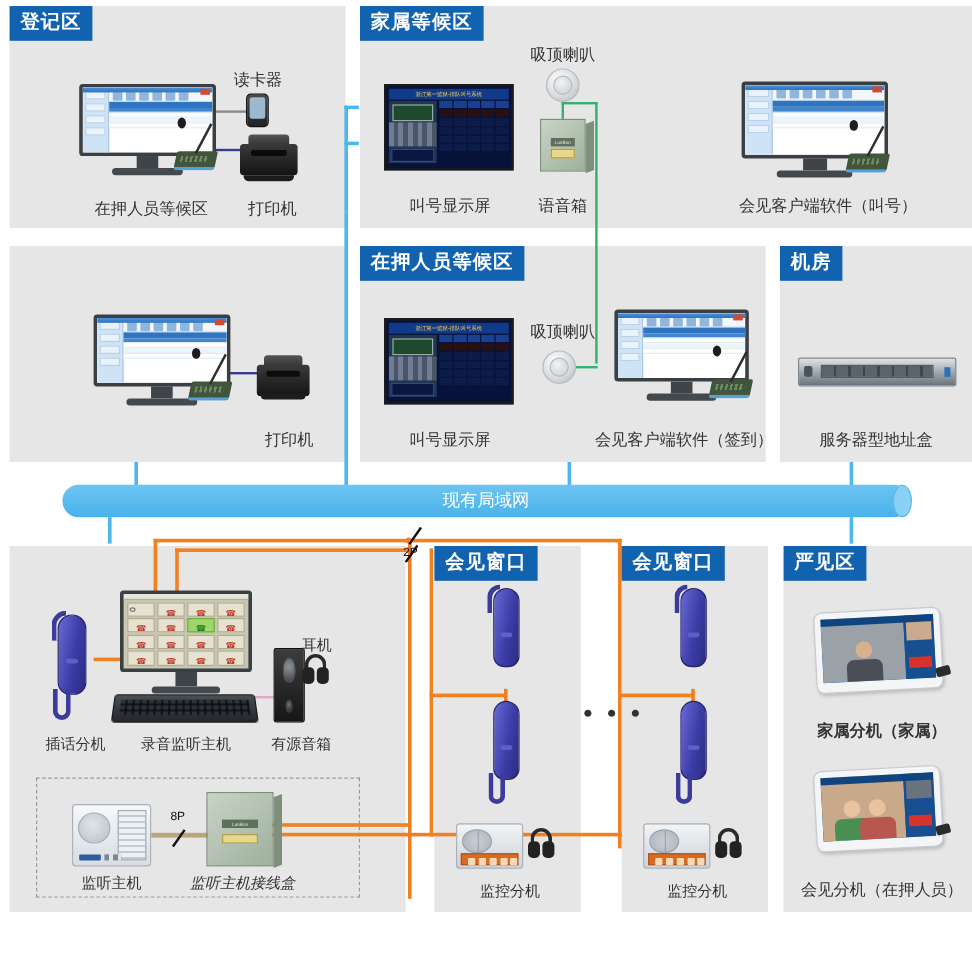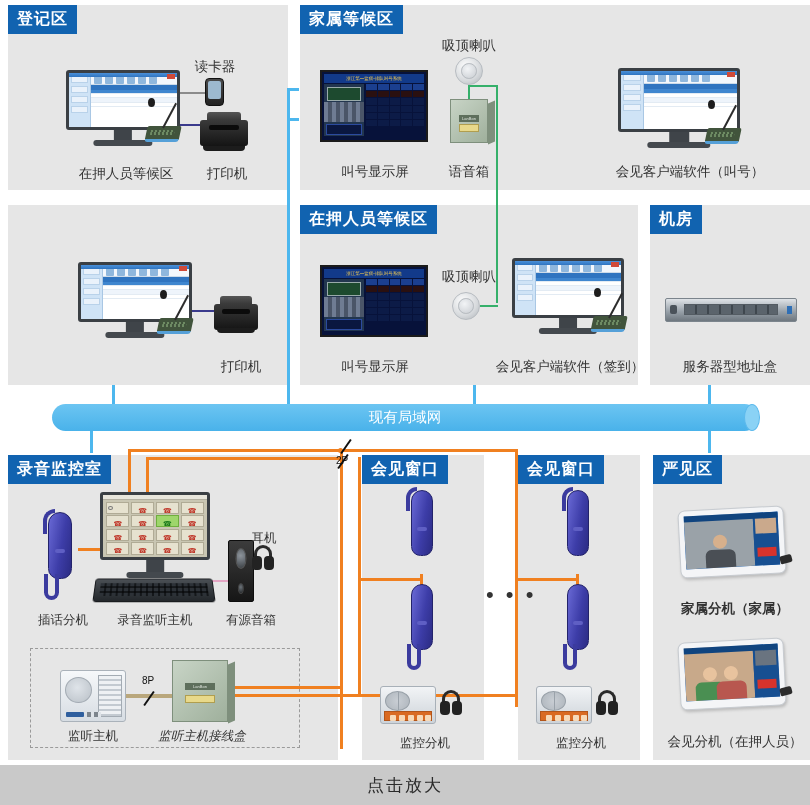--- a/index.html
+++ b/index.html
@@ -622,21 +622,20 @@
 
   <div id="lanbar">
     <span>现有局域网</span>
     <span class="endcap"></span>
   </div>
 
   <div class="ln ln-blue" style="left:90px; top:431px; width:3px; height:22px;"></div>
   <div class="ln ln-blue" style="left:708px; top:431px; width:3px; height:22px;"></div>
 
   <div class="zone" style="left:8px; top:455px; width:330px; height:305px;"></div>
-  <div class="zone-title" style="left:8px; top:455px;">录音监控室</div>
 
   <div class="phone" style="left:42px; top:512px; width:36px; height:86px;">
     <div class="ph-hookT"></div>
     <div class="ph-body"></div>
     <div class="ph-hookB"></div>
   </div>
   <div class="cap cap-sm" style="left:28px; top:612px; width:70px;">插话分机</div>
 
   <div class="monitor" style="left:100px; top:492px; width:110px; height:88px;">
     <div class="mon-screen" style="height:68px; background:#c9c6b2;">
@@ -871,17 +870,14 @@
           <div class="thumb" style="background:#6a7480"></div>
           <div class="btn"></div>
         </div>
         <div class="tb-topbar"></div>
       </div>
     </div>
     <div class="tb-stand"></div>
   </div>
   <div class="cap" style="left:657px; top:733px; width:156px;">会见分机（在押人员）</div>
 
-  <div id="zoombar">
-    <span>点击放大</span>
-  </div>
 
 </div>
 
 </body></html>

